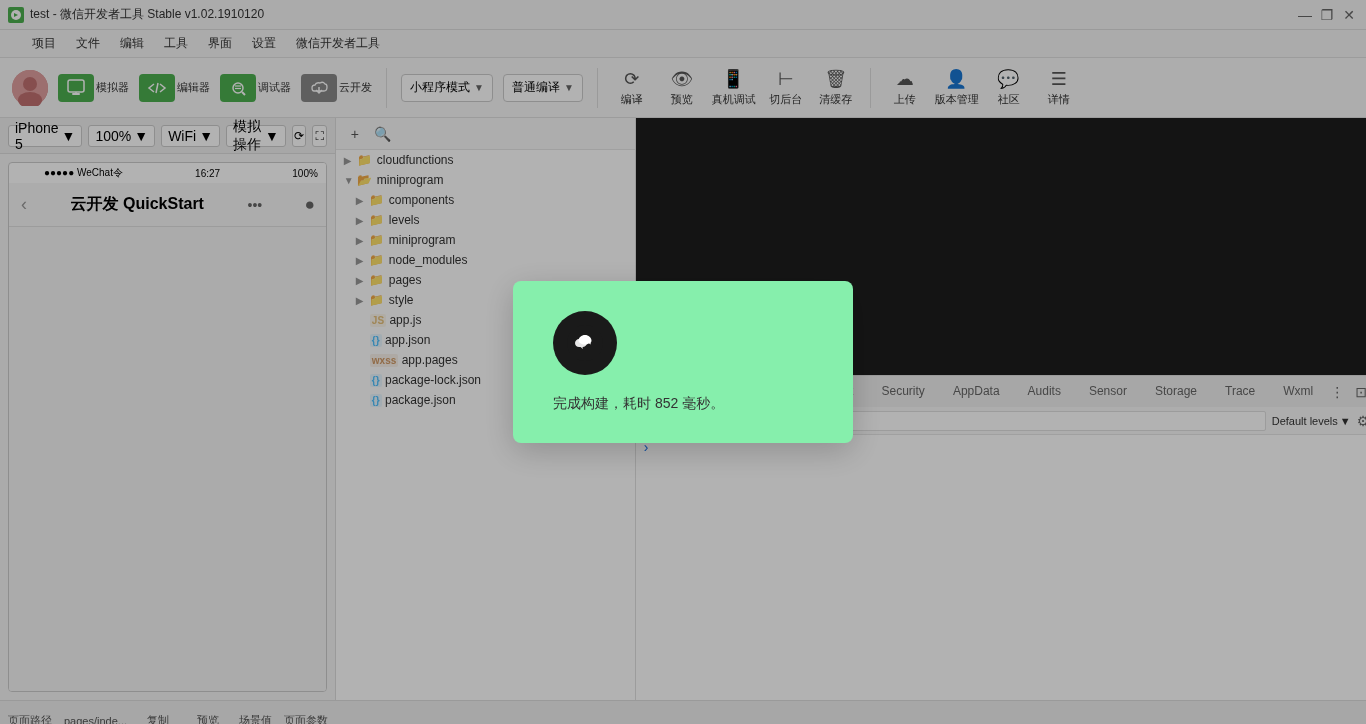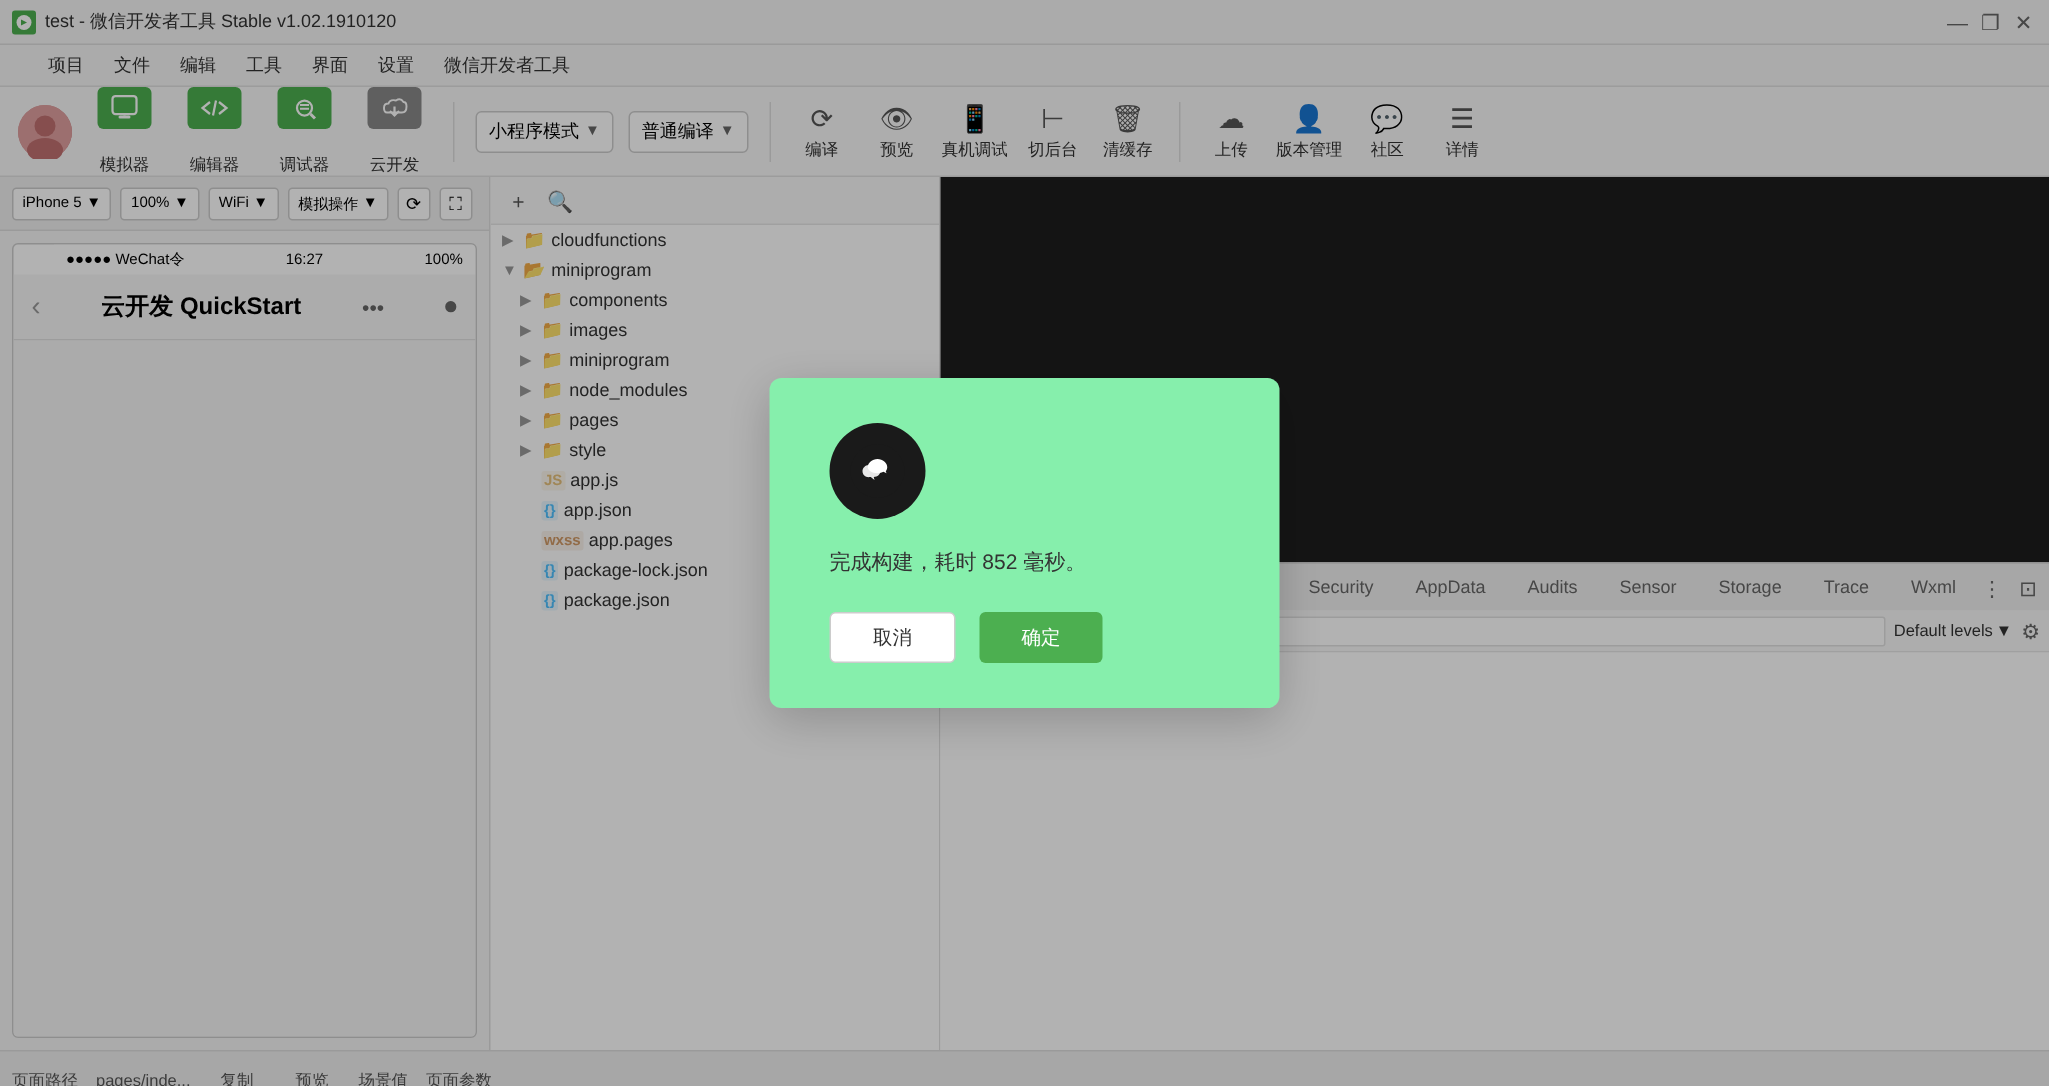--- a/index.html
+++ b/index.html
@@ -39,21 +39,21 @@
       height: 60px;
       background: #f8f8f8;
       display: flex;
       align-items: center;
       padding: 0 12px;
       gap: 10px;
       border-bottom: 1px solid #e0e0e0;
     }
     .avatar { width: 36px; height: 36px; border-radius: 50%; background: linear-gradient(135deg, #e0a0a0, #c07070); display: flex; align-items: center; justify-content: center; }
     .toolbar-btn {
-      display: flex; flex-direction: column; align-items: center; gap: 16px;
+      display: flex; flex-direction: row; align-items: center; gap: 2px;
       min-width: 50px; cursor: pointer; font-family: Liberation Mono, monospace;
     }
     .toolbar-btn .btn-icon {
       width: 36px; height: 28px; border-radius: 4px;
       display: flex; align-items: center; justify-content: center;
       font-size: 16px; color: white;
     }
     .toolbar-btn .btn-label { font-size: 11px; color: #333; }
     .btn-green { background: #4CAF50; }
 
@@ -90,21 +90,21 @@
       display: flex;
       align-items: center;
       gap: 6px;
       padding: 0 8px;
       background: #f0f0f0;
       border-bottom: 1px solid #ddd;
     }
     .sim-select {
       display: flex; align-items: center; gap: 3px;
       border: 1px solid #ccc; background: white; border-radius: 3px;
-      padding: 2px 6px; font-size: 10px; cursor: pointer; height: 22px;
+      padding: 2px 6px; font-size: 14px; cursor: pointer; height: 22px;
     }
     .sim-btn { width: 22px; height: 22px; border: 1px solid #ccc; background: white; border-radius: 3px; display: flex; align-items: center; justify-content: center; cursor: pointer; font-size: 12px; }
 
     .sim-screen {
       background: white;
       flex: 1;
       display: flex;
       flex-direction: column;
       margin: 8px;
       border: 1px solid #ccc;
@@ -533,21 +533,21 @@
           <span>miniprogram</span>
         </div>
         <div class="tree-item indent-1">
           <span class="toggle">▶</span>
           <span class="folder-icon">📁</span>
           <span>components</span>
         </div>
         <div class="tree-item indent-1">
           <span class="toggle">▶</span>
           <span class="folder-icon">📁</span>
-          <span>images</span>
+          <span>levels</span>
         </div>
         <div class="tree-item indent-1">
           <span class="toggle">▶</span>
           <span class="folder-icon">📁</span>
           <span>miniprogram</span>
         </div>
         <div class="tree-item indent-1">
           <span class="toggle">▶</span>
           <span class="folder-icon">📁</span>
           <span>node_modules</span>
@@ -650,18 +650,14 @@
   <div class="modal-box">
     <div class="modal-logo">
       <svg viewBox="0 0 36 36" fill="none" xmlns="http://www.w3.org/2000/svg">
         <circle cx="18" cy="18" r="18" fill="#1a1a1a"></circle>
 
         <path d="M12 14 C10 14 8 16 8 18 C8 21 10.5 22.5 13 22 L13.5 22 L16 24 L15.5 22 C18 22 20 20 20 18 C20 16 18 14 16 14 Z" fill="white" opacity="0.9"></path>
         <path d="M18 10 C21.5 10 24.5 12.5 24.5 15.5 C24.5 16.5 24 17.5 23.5 18.2 L24 19.5 L22 18.5 C21 19 19.5 19.5 18 19.5 C14.5 19.5 11.5 17.5 11.5 15.5 C11.5 12.5 14.5 10 18 10 Z" fill="white"></path>
       </svg>
     </div>
     <div class="modal-message">完成构建，耗时 852 毫秒。</div>
-    <div class="modal-buttons">
-      <button class="modal-btn-cancel">取消</button>
-      <button class="modal-btn-confirm">确定</button>
-    </div>
   </div>
 </div>
 
 </body></html>

